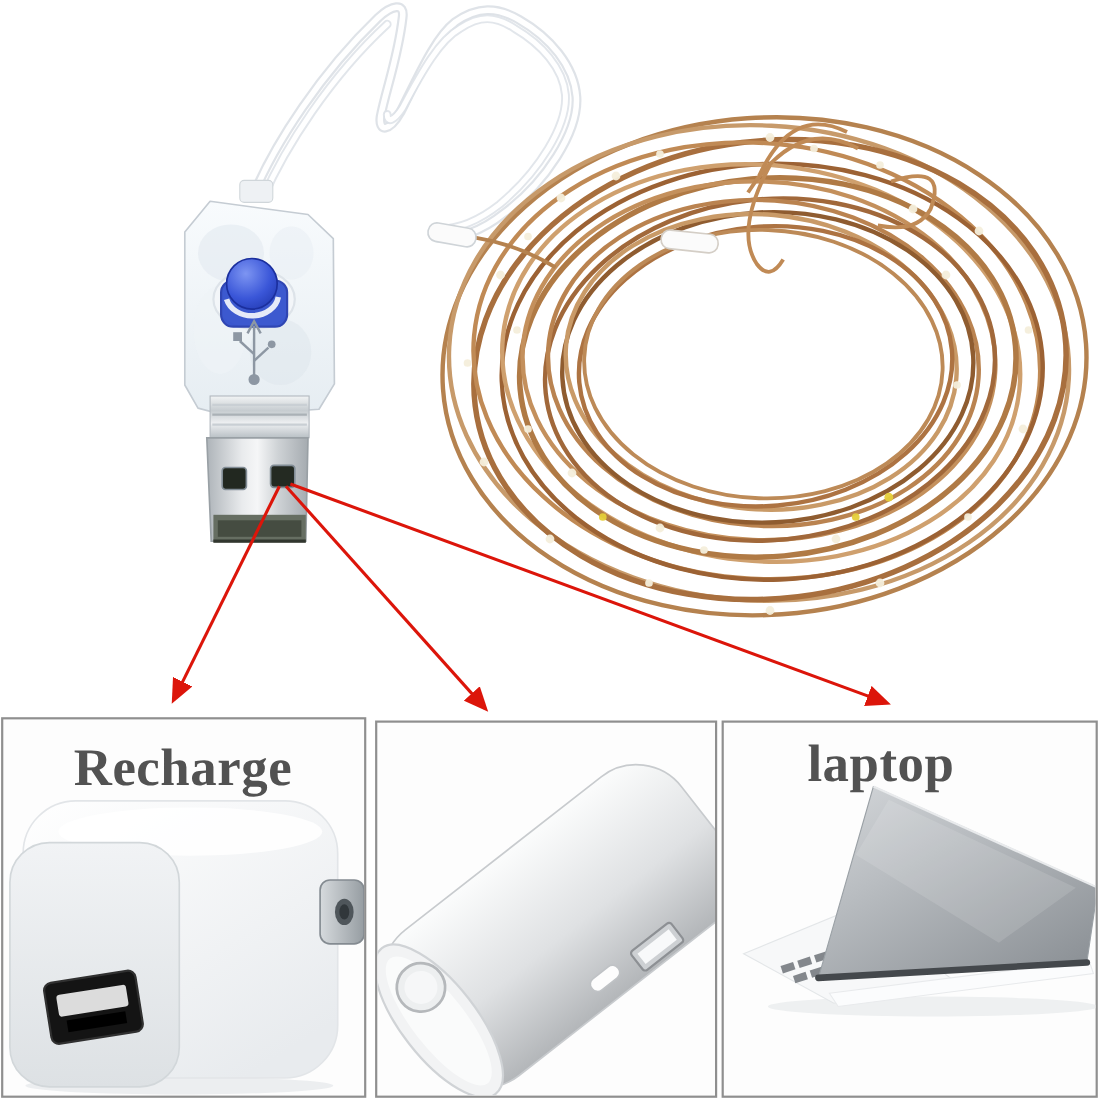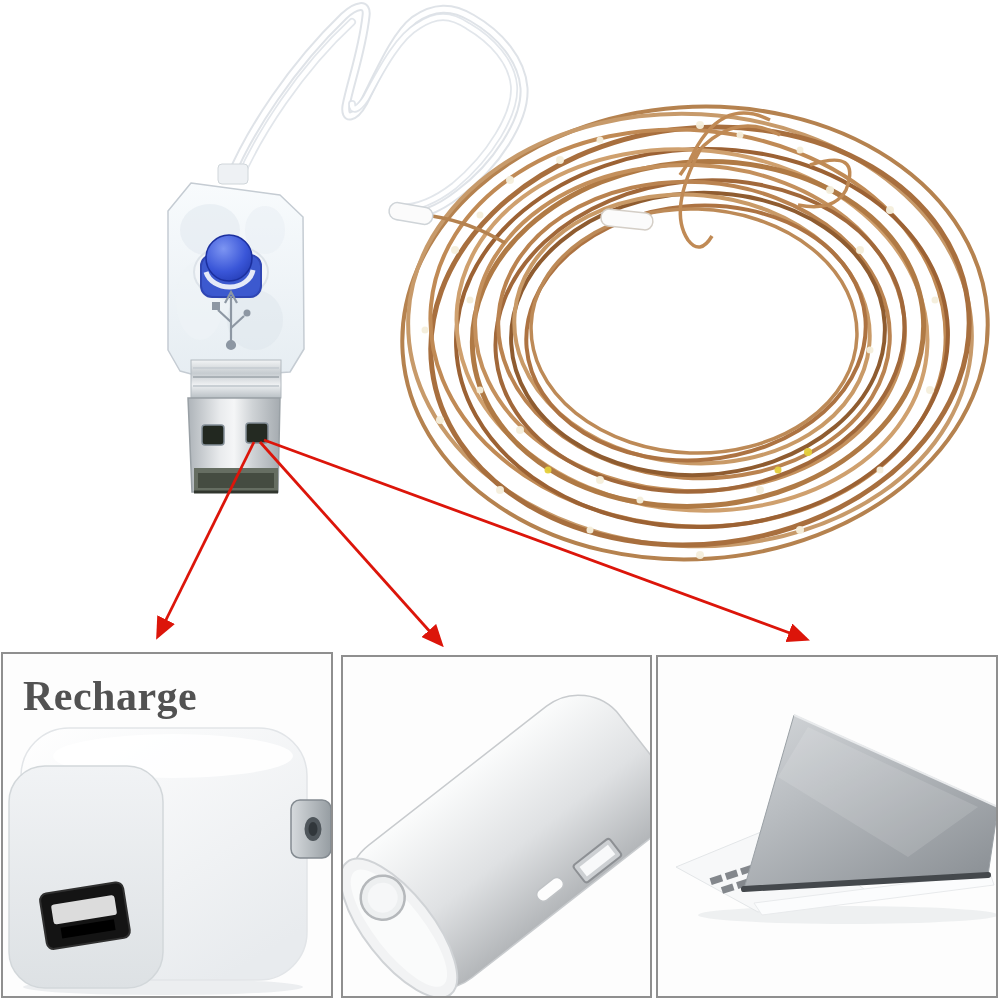--- a/index.html
+++ b/index.html
@@ -3,22 +3,22 @@
 <meta charset="utf-8">
 <style>
   html,body{margin:0;padding:0;background:#ffffff;}
   .canvas{position:relative;width:1000px;height:1000px;background:#ffffff;overflow:hidden;
           font-family:"Liberation Serif", serif;}
   .top-figure{position:absolute;left:0;top:0;width:1000px;height:655px;}
   .panel{position:absolute;border:2px solid #8f8f8f;background:#fdfdfd;box-sizing:border-box;overflow:hidden;}
   .panel-recharge{left:1px;top:652px;width:332px;height:346px;}
   .panel-mobile-power{left:341px;top:655px;width:311px;height:343px;}
   .panel-laptop{left:656px;top:655px;width:342px;height:343px;}
-  .panel-title{position:relative;z-index:2;font-weight:bold;color:#525252;font-size:42px;
-               letter-spacing:0.5px;line-height:1.05;font-family:"Liberation Serif", serif;}
+  .panel-title{position:relative;z-index:2;font-weight:bold;color:#525252;font-size:48px;
+               letter-spacing:0.5px;line-height:1.05;font-family:"Liberation Serif", serif;margin-left:44px;}
   .panel-recharge .panel-title{padding:20px 0 0 20px;}
   .panel-mobile-power .panel-title{padding:5px 0 0 10px;}
   .panel-laptop .panel-title{padding:13px 0 0 32px;}
   .illus{position:absolute;left:0;top:0;width:100%;height:100%;z-index:1;}
 </style>
 </head>
 <body>
 
 <div class="canvas">
 
@@ -226,20 +226,21 @@
         <circle cx="36" cy="160" r="22" fill="#edeff0" stroke="#b5b8bb" stroke-width="2.5"></circle>
         <circle cx="36" cy="160" r="15" fill="#f6f7f8"></circle>
         <rect x="158" y="250" width="30" height="13" rx="6" fill="#fdfdfd" stroke="#bfc2c5" stroke-width="1.5"></rect>
         <rect x="205" y="252" width="46" height="22" rx="3" fill="#cdd0d3" stroke="#8d9094" stroke-width="2"></rect>
         <rect x="210" y="257" width="36" height="12" fill="#f8f9fa"></rect>
       </g>
     </svg>
   </div>
 
   <div class="panel panel-laptop">
+    <div class="panel-title">laptop</div>
     <svg class="illus" viewBox="0 0 338 339">
       <defs>
         <linearGradient id="lidG" x1="0" y1="0" x2="0.8" y2="1">
           <stop offset="0" stop-color="#d4d7da"></stop>
             <stop offset="0.4" stop-color="#b9bdc1"></stop>
           <stop offset="1" stop-color="#8e9398"></stop>
         </linearGradient>
       </defs>
       <ellipse cx="190" cy="258" rx="150" ry="9" fill="#eef0f1"></ellipse>
       <polygon points="18,210 120,168 210,235 100,255" fill="#f7f8f9" stroke="#e3e6e8"></polygon>

